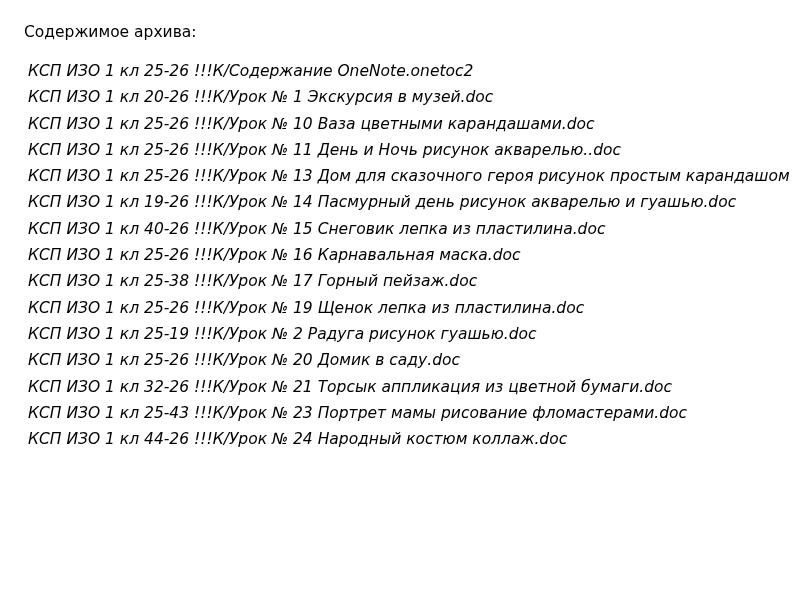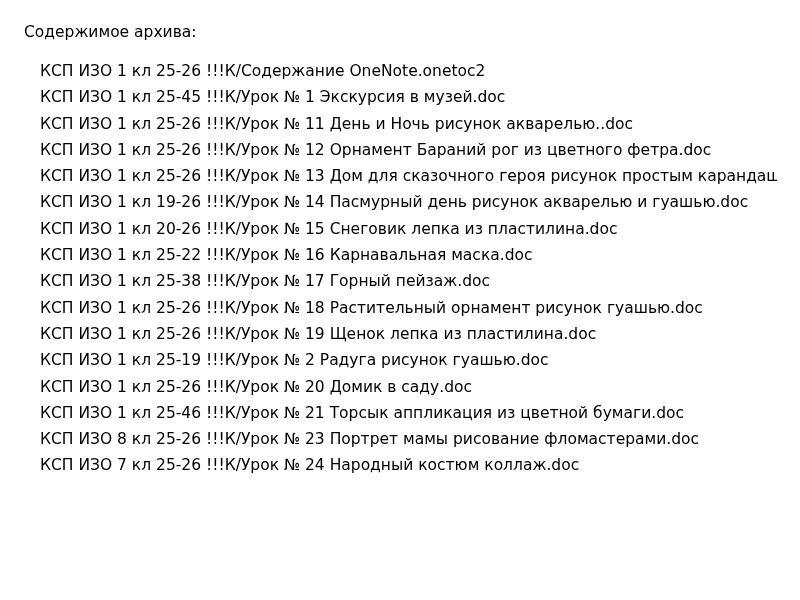--- a/index.html
+++ b/index.html
@@ -21,46 +21,46 @@
     height: 444px;
   }
   .heading {
     font-size: 15.5px;
     line-height: 20px;
     white-space: nowrap;
     margin-bottom: 16px;
   }
   .file-list {
     list-style: none;
-    margin: 16px;
+    margin: 4px;
     padding: 0;
+    font-style: italic;
   }
   .file-list li {
     font-size: 15.5px;
     line-height: 26.3px;
     white-space: nowrap;
     overflow: hidden;
   }
 </style>
 </head>
 <body>
 
 <div class="page">
   <div class="heading">Содержимое архива:</div>
   <ul class="file-list">
     <li>КСП ИЗО  1 кл 25-26 !!!К/Содержание OneNote.onetoc2</li>
-    <li>КСП ИЗО  1 кл 25-45 !!!К/Урок № 1 Экскурсия в музей.doc</li>
+    <li>КСП ИЗО  1 кл 20-26 !!!К/Урок № 1 Экскурсия в музей.doc</li>
+    <li>КСП ИЗО  1 кл 25-26 !!!К/Урок № 10 Ваза цветными карандашами.doc</li>
     <li>КСП ИЗО  1 кл 25-26 !!!К/Урок № 11 День и Ночь рисунок акварелью..doc</li>
-    <li>КСП ИЗО  1 кл 25-26 !!!К/Урок № 12 Орнамент Бараний рог из цветного фетра.doc</li>
     <li>КСП ИЗО  1 кл 25-26 !!!К/Урок № 13 Дом для сказочного героя рисунок простым карандашом.doc</li>
     <li>КСП ИЗО  1 кл 19-26 !!!К/Урок № 14 Пасмурный день рисунок акварелью и гуашью.doc</li>
-    <li>КСП ИЗО  1 кл 20-26 !!!К/Урок № 15 Снеговик лепка из пластилина.doc</li>
-    <li>КСП ИЗО  1 кл 25-22 !!!К/Урок № 16 Карнавальная маска.doc</li>
+    <li>КСП ИЗО  1 кл 40-26 !!!К/Урок № 15 Снеговик лепка из пластилина.doc</li>
+    <li>КСП ИЗО  1 кл 25-26 !!!К/Урок № 16 Карнавальная маска.doc</li>
     <li>КСП ИЗО  1 кл 25-38 !!!К/Урок № 17 Горный пейзаж.doc</li>
-    <li>КСП ИЗО  1 кл 25-26 !!!К/Урок № 18 Растительный орнамент рисунок гуашью.doc</li>
     <li>КСП ИЗО  1 кл 25-26 !!!К/Урок № 19 Щенок лепка из пластилина.doc</li>
     <li>КСП ИЗО  1 кл 25-19 !!!К/Урок № 2 Радуга рисунок гуашью.doc</li>
     <li>КСП ИЗО  1 кл 25-26 !!!К/Урок № 20 Домик в саду.doc</li>
-    <li>КСП ИЗО  1 кл 25-46 !!!К/Урок № 21 Торсык аппликация из цветной бумаги.doc</li>
-    <li>КСП ИЗО  8 кл 25-26 !!!К/Урок № 23 Портрет мамы рисование фломастерами.doc</li>
-    <li>КСП ИЗО  7 кл 25-26 !!!К/Урок № 24 Народный костюм коллаж.doc</li>
+    <li>КСП ИЗО  1 кл 32-26 !!!К/Урок № 21 Торсык аппликация из цветной бумаги.doc</li>
+    <li>КСП ИЗО  1 кл 25-43 !!!К/Урок № 23 Портрет мамы рисование фломастерами.doc</li>
+    <li>КСП ИЗО  1 кл 44-26 !!!К/Урок № 24 Народный костюм коллаж.doc</li>
   </ul>
 </div>
 
 </body></html>

